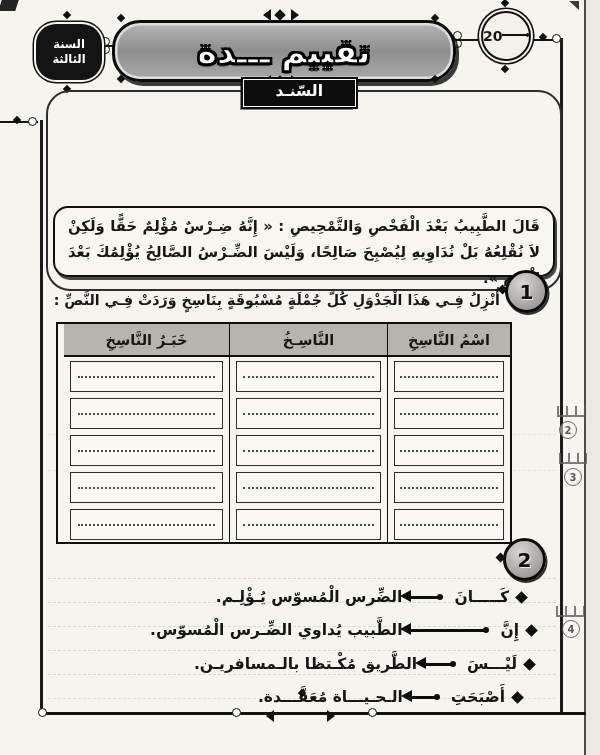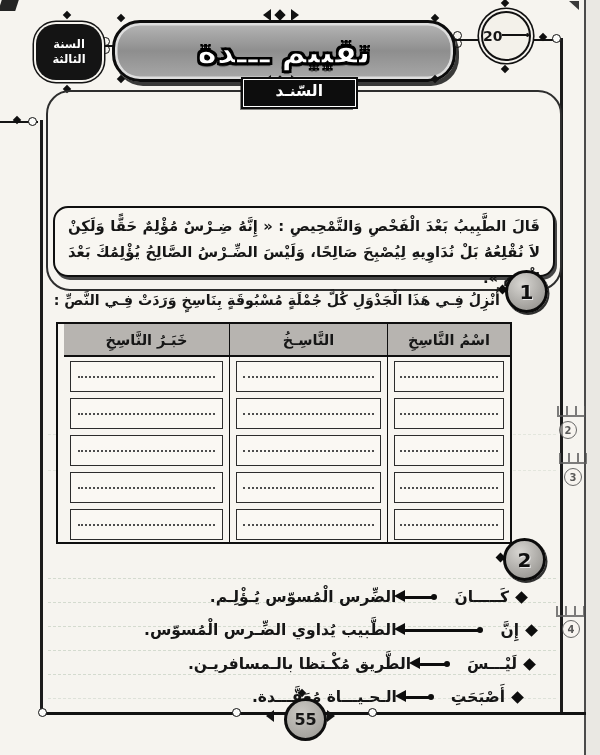--- a/index.html
+++ b/index.html
@@ -72,21 +72,21 @@
     display:grid;grid-template-columns:122px 158px 166px;background:#f7f5f0;}
   .th{background:#b7b4b0;border-inline-start:1.7px solid #0f0f0f;border-bottom:2px solid #0f0f0f;
     height:31px;display:flex;align-items:center;justify-content:center;font-size:14.5px;font-weight:bold;}
   .td{border-inline-start:1.7px solid #0f0f0f;height:37px;padding:4px 6px;box-sizing:border-box;}
   .th:nth-child(3n+1),.td.first{border-inline-start:none;}
   .ans{height:100%;border:1.7px solid #2c2c2c;display:flex;align-items:center;justify-content:center;background:#faf8f3;}
   .dots{width:91%;height:0;border-top:2.6px dotted #4d4d4d;}
   
   .item{position:absolute;right:64px;display:flex;align-items:center;font-weight:bold;font-size:15.5px;white-space:nowrap;}
   .bullet{width:9px;height:9px;background:#0d0d0d;transform:rotate(45deg);margin-left:8px;flex:0 0 auto;}
-  .nasikh-word{margin-left:6px;}
+  .nasikh-word{}
   .arr{position:relative;display:inline-block;height:3px;background:#0d0d0d;margin:0 14px 0 8px;vertical-align:middle;border-radius:2px;flex:0 0 auto;}
   .arr::after{content:"";position:absolute;left:-10px;top:-5.2px;width:0;height:0;
     border-top:6.5px solid transparent;border-bottom:6.5px solid transparent;border-right:11px solid #0d0d0d;}
   .arr::before{content:"";position:absolute;right:-3px;top:-1.6px;width:6px;height:6px;background:#0d0d0d;border-radius:50%;}
   
   .page-medallion{position:absolute;left:284px;top:698px;width:37px;height:37px;border-radius:50%;
     border:3px solid #0e0e0e;background:radial-gradient(circle at 40% 32%,#cbc9c4,#a4a29d 78%);
     display:flex;align-items:center;justify-content:center;font-size:16px;font-weight:bold;}
   
   .tally{position:absolute;width:28px;height:9px;opacity:.8;
@@ -285,21 +285,20 @@
   <div class="item" style="top:688px;margin-right:14px">
     <span class="bullet"></span>
     <span class="nasikh-word">أَصْبَحَتِ</span>
     <span class="arr" style="width:26px"></span>
     <span>الـحـيـــاة مُعَقَّـــدة.</span>
   </div>
 
   <div class="mini-diamond sm" style="left:299px;top:690px"></div>
   <div class="chev left" style="left:266px;top:710px"></div>
   <div class="chev right" style="left:327px;top:710px"></div>
-  <div class="page-medallion">55</div>
 
   <div class="tally" style="left:557px;top:406px"></div>
   <div class="circ-num" style="left:559px;top:421px">2</div>
   <div class="tally" style="left:559px;top:453px"></div>
   <div class="circ-num" style="left:564px;top:468px">3</div>
   <div class="tally" style="left:556px;top:606px"></div>
   <div class="circ-num" style="left:562px;top:620px">4</div>
 
 </div>
 

